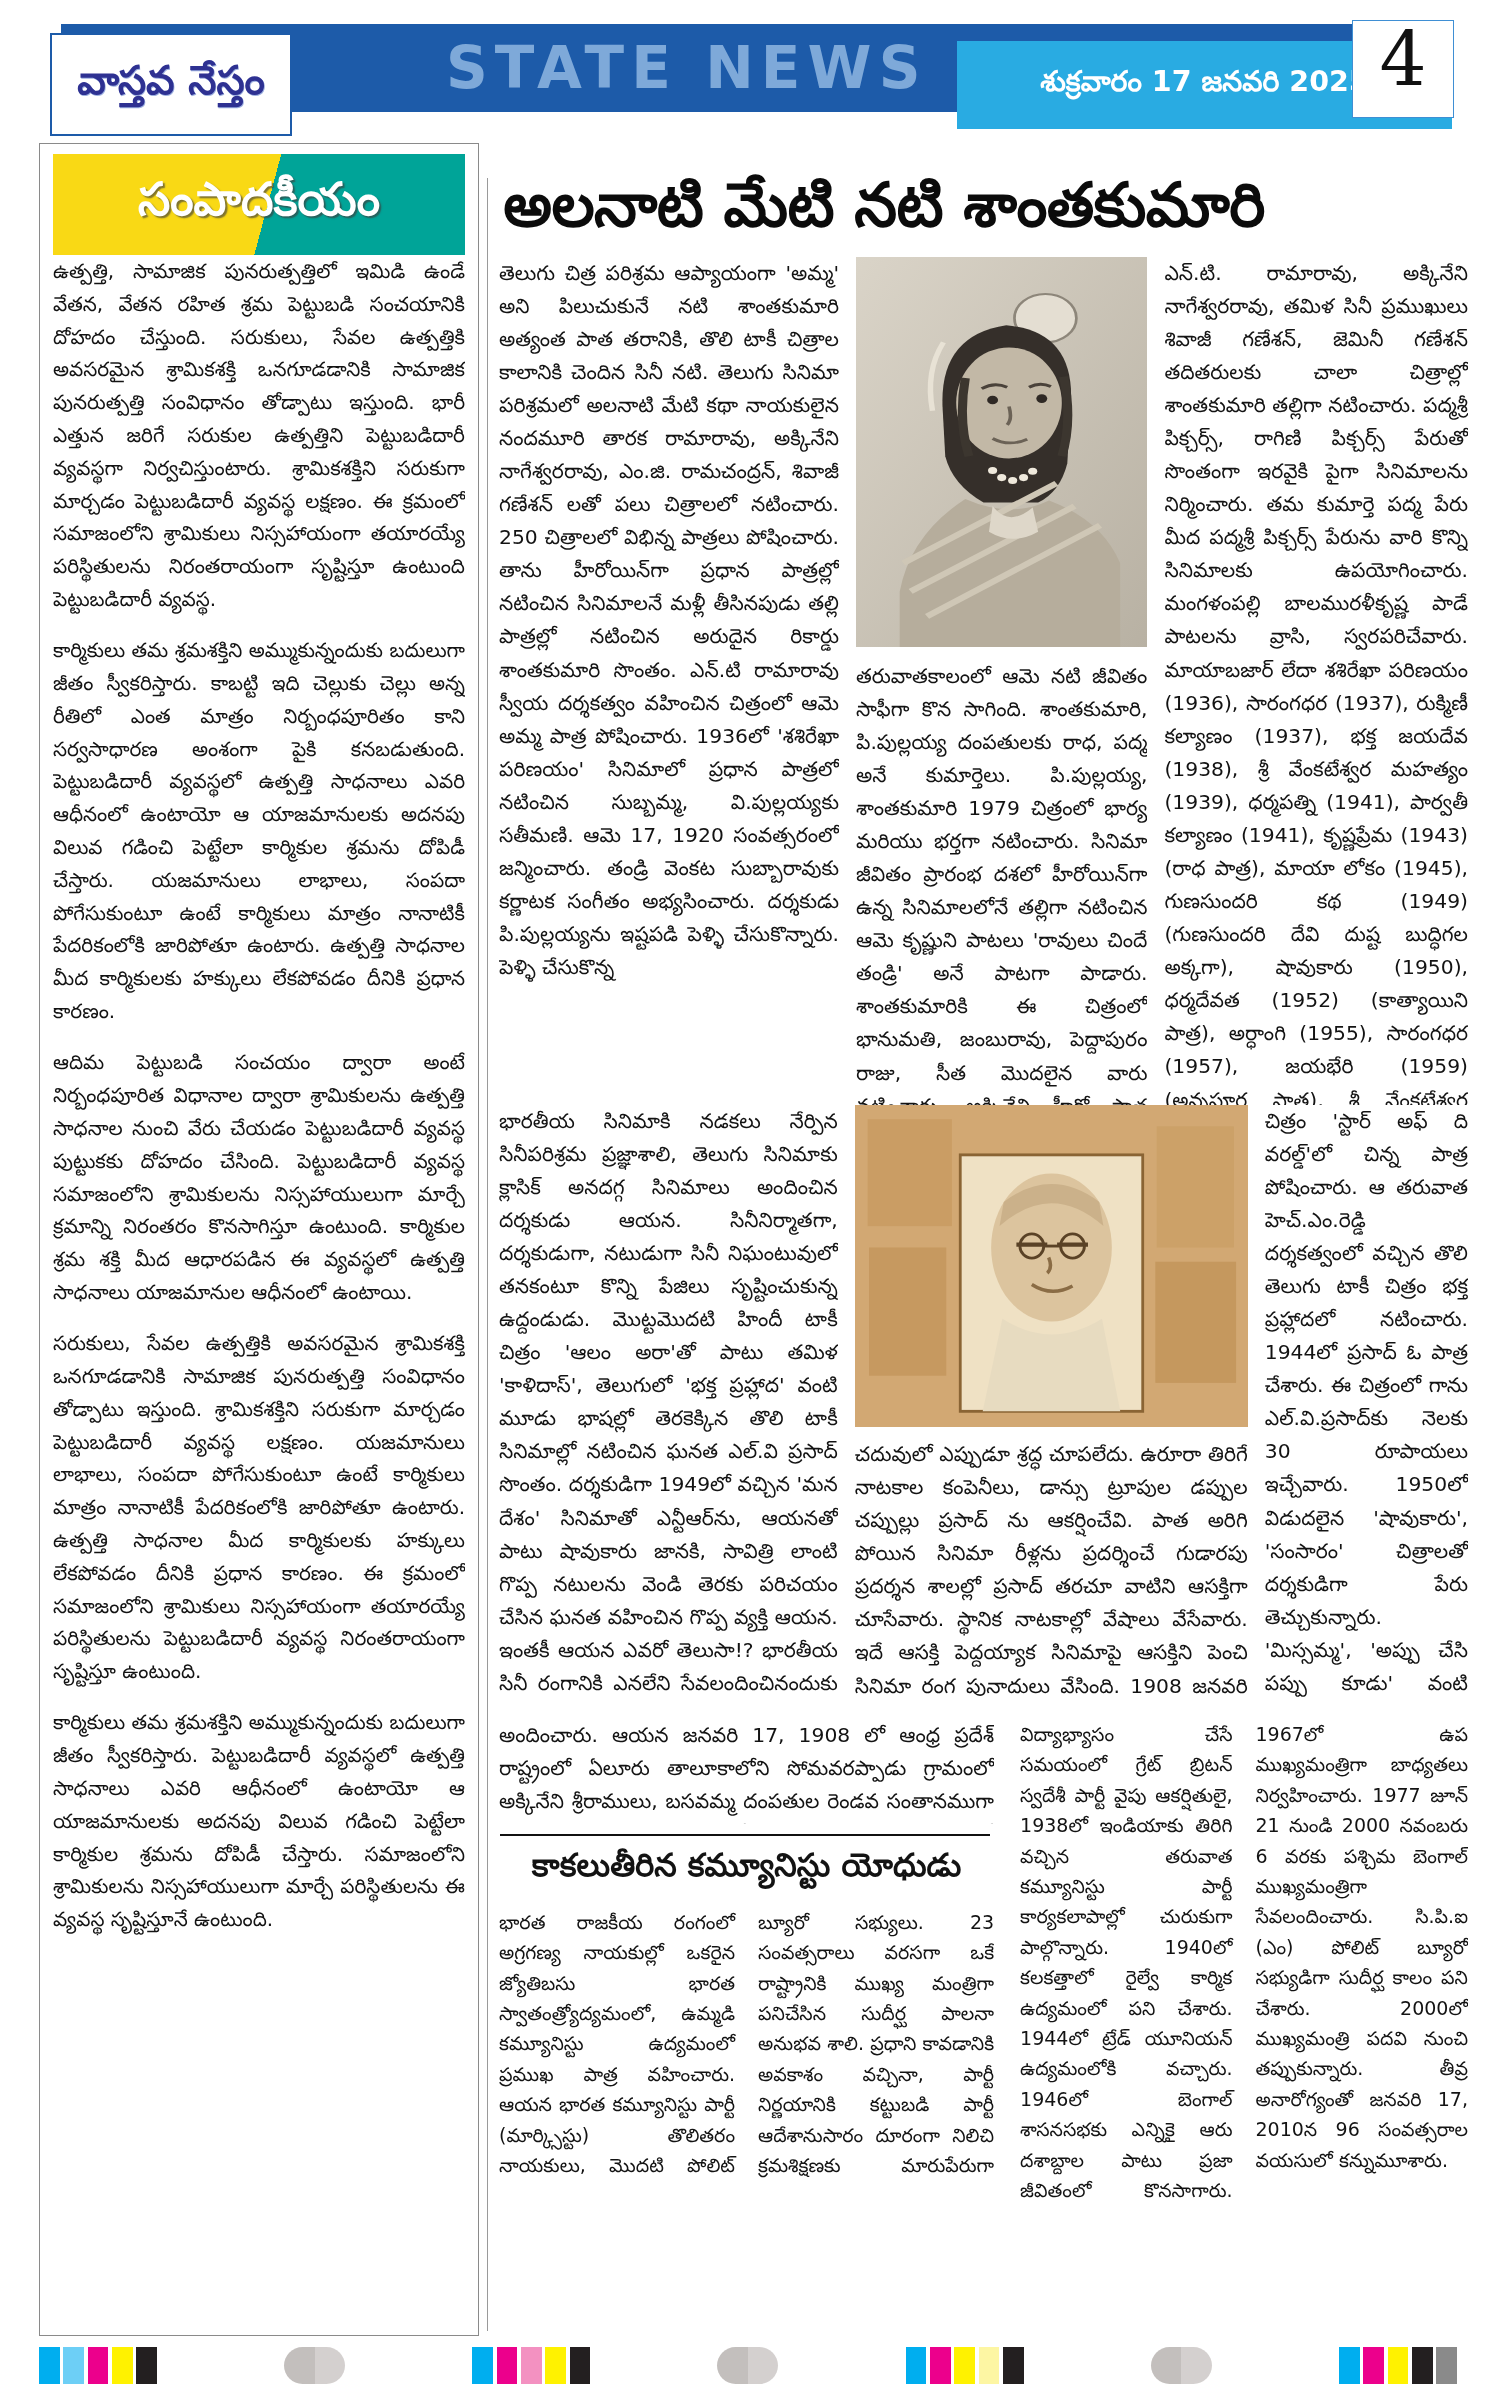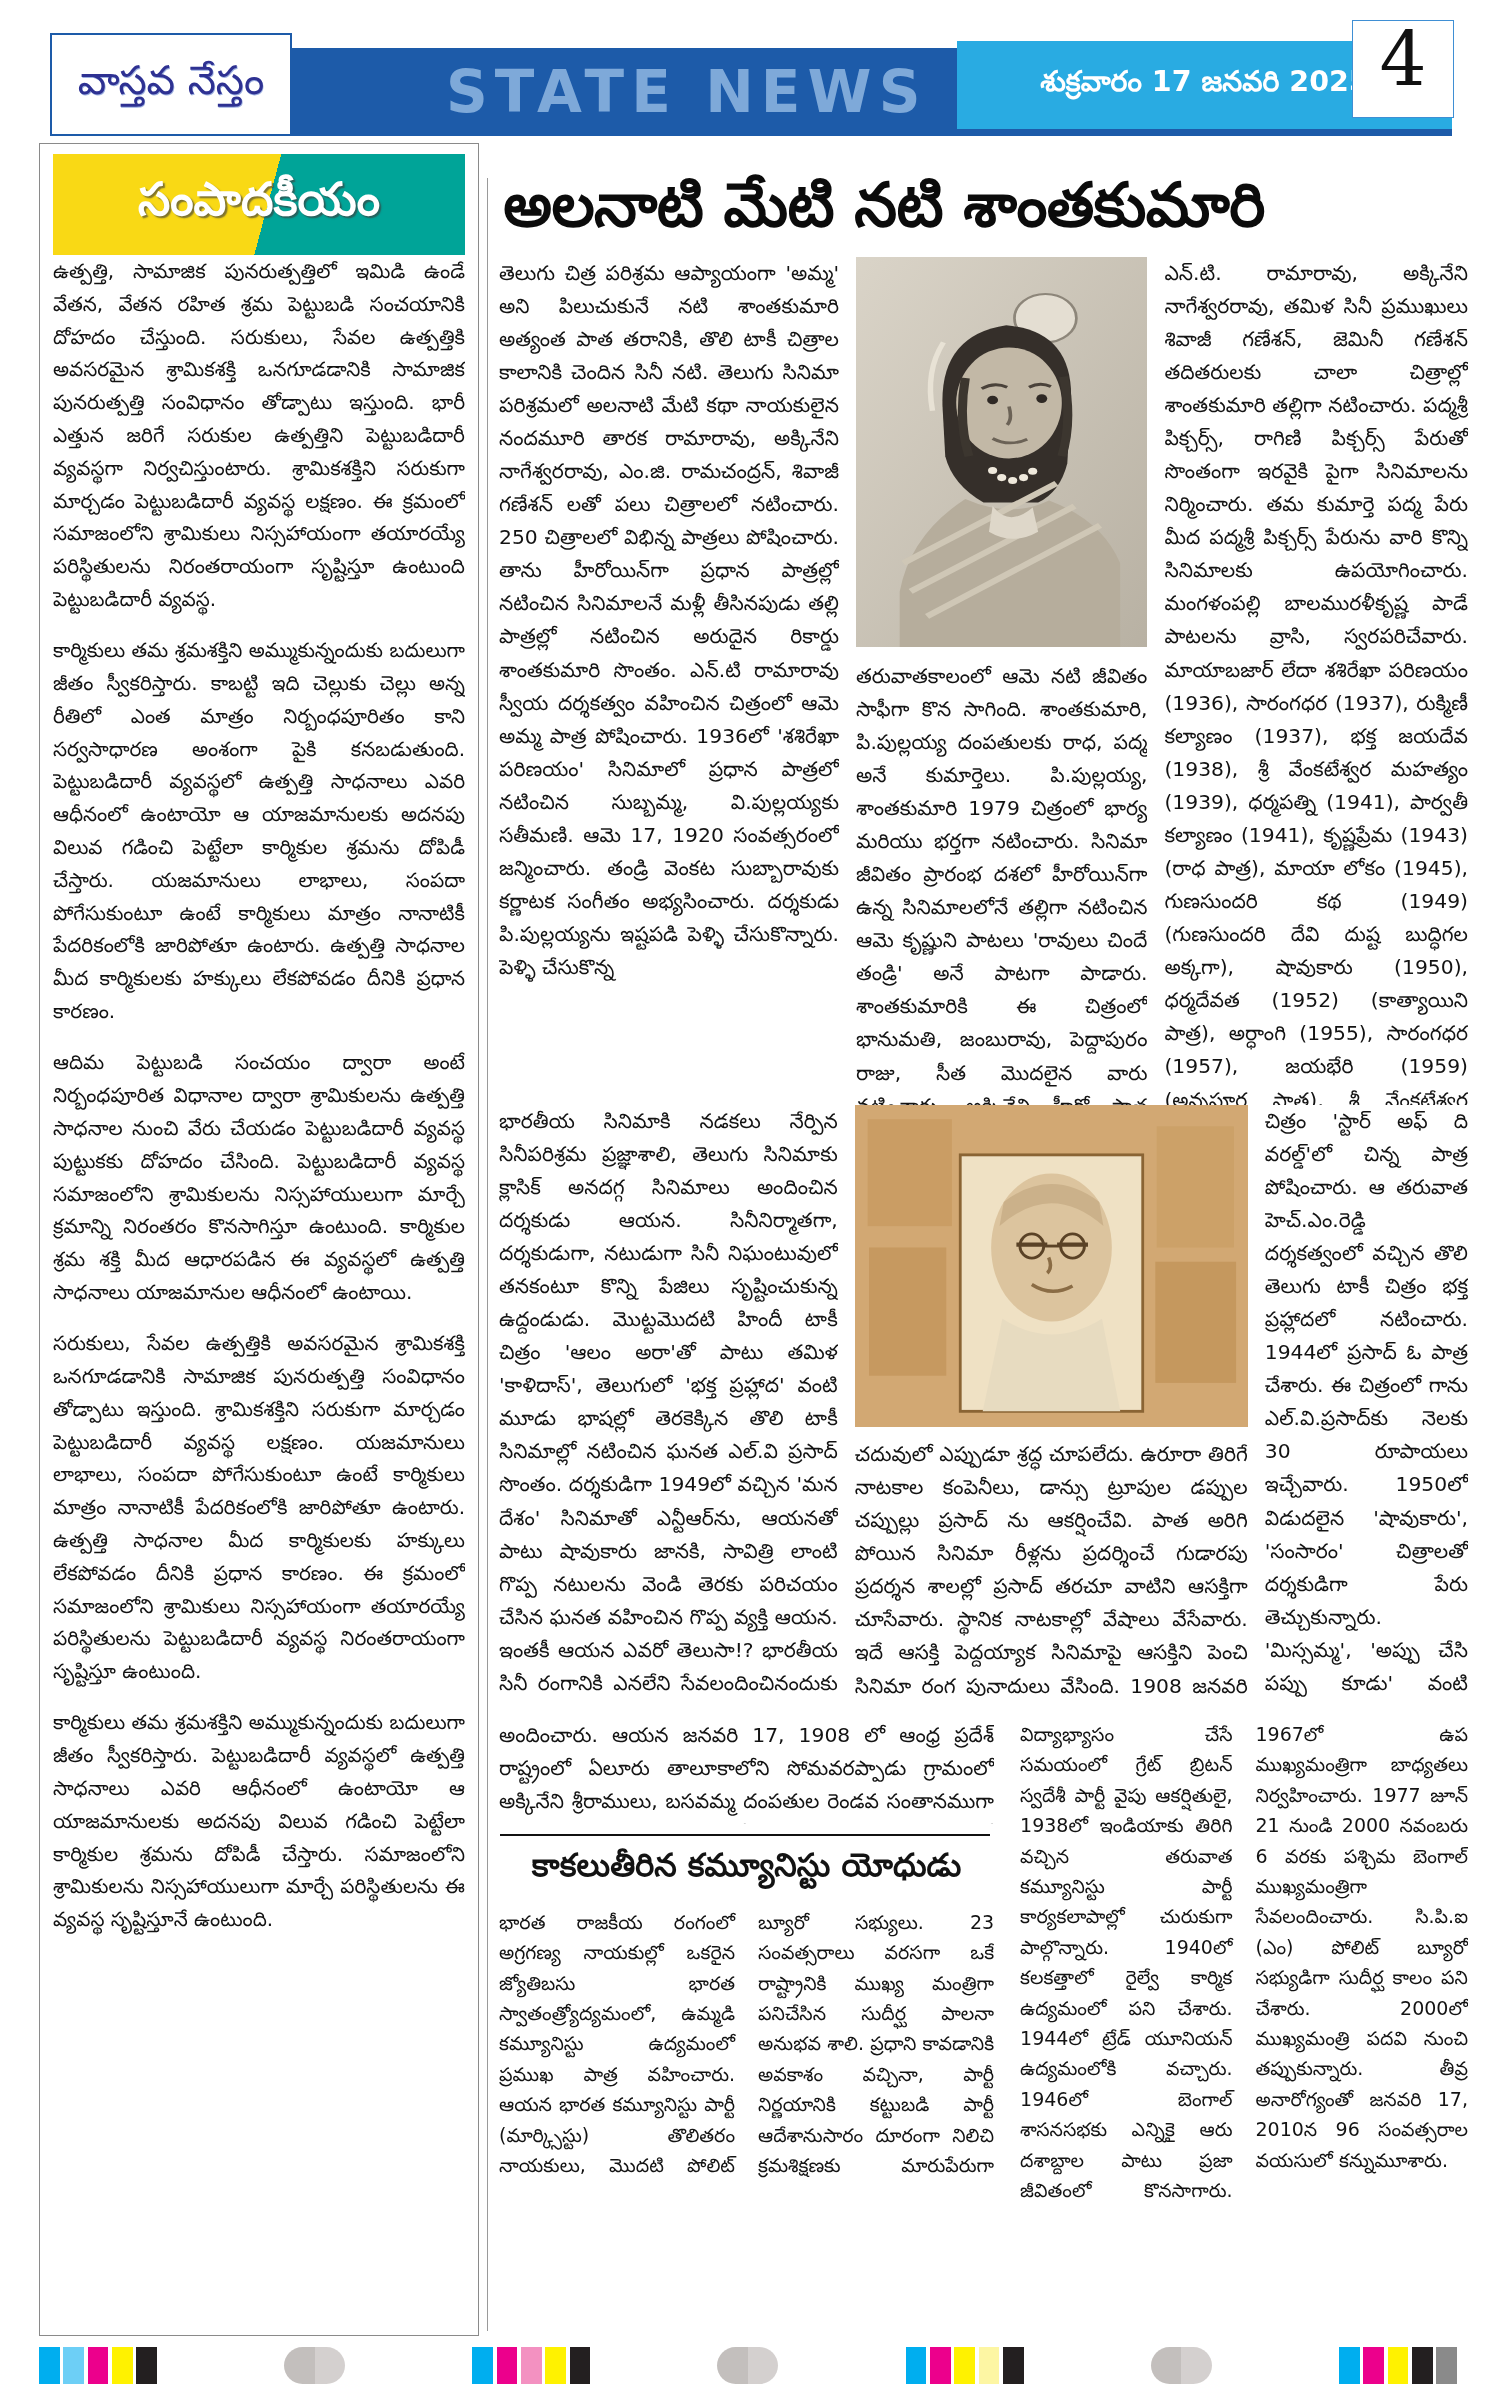--- a/index.html
+++ b/index.html
@@ -1,28 +1,28 @@
 <!DOCTYPE html>
 <html style="font-size:11.4px"><head>
 <meta charset="utf-8">
 <style>
   * { margin:0; padding:0; box-sizing:border-box; }
   html,body { width:1509px; background:#ffffff; font-family:"DejaVu Sans","Liberation Sans",sans-serif; }
   body { position:relative; height:2401px; overflow:hidden; color:#131313; }
 
   
-  .band { position:absolute; left:61px; top:48px; width:1391px; height:88px; background:#1d5ba9;text-align:center; }
+  .band { position:absolute; left:61px; top:24px; width:1391px; height:88px; background:#1d5ba9;text-align:center; }
   .state-news { position:absolute; left:385px; top:10px; font-size:58px; font-weight:bold;
                 letter-spacing:7.1px; color:#7ea9d9; }
   .date-band { position:absolute; left:957px; top:41px; width:495px; height:88px; background:#29abe2;
                display:flex; align-items:center; justify-content:center; }
   .date-band span { color:#ffffff; font-weight:bold; font-size:28.5px; }
   .masthead-box { position:absolute; left:50px; top:33px; width:242px; height:103px; background:#ffffff;
                   border:2.1px solid #1d5ba9; display:flex; align-items:center; justify-content:center; z-index:3; }
-  .masthead-box span { color:#2e3192; font-weight:normal; font-size:40px; text-shadow:0.7px 0.7px 0 #9db0e0; }
+  .masthead-box span { color:#2e3192; font-weight:bold; font-size:40px; text-shadow:0.7px 0.7px 0 #9db0e0; }
   .page-box { position:absolute; left:1352px; top:20px; width:102px; height:98px; background:#ffffff;
               border:1.4px solid #3f8fd4; z-index:4; display:flex; align-items:flex-start; justify-content:center; }
   .page-box span { font-family:"DejaVu Serif","Liberation Serif",serif; font-size:74px; line-height:1.05; color:#111; }
 
   
   .editorial { position:absolute; left:39px; top:143px; width:440px; height:2193px;
                border:0.7px solid #8a8a8a; padding:10px 13px 13px 13px; overflow:hidden; background:#fff; }
   .ed-logo { width:100%; height:101px; background:linear-gradient(105deg,#f9d915 0 52%,#00a498 52% 100%);
              display:flex; align-items:center; justify-content:center; }
   .ed-logo span { color:#ffffff; font-weight:bold; font-size:46px; text-shadow:2.1px 2.1px 1.4px rgba(60,60,60,.65); }

